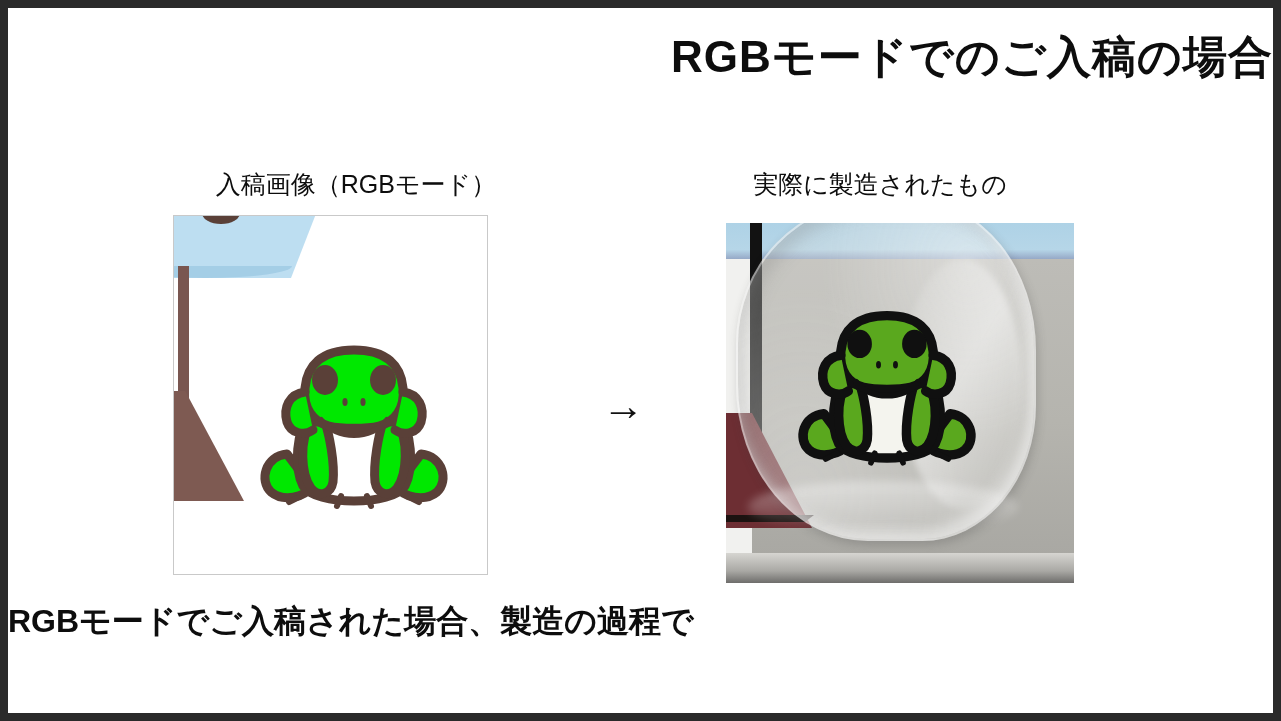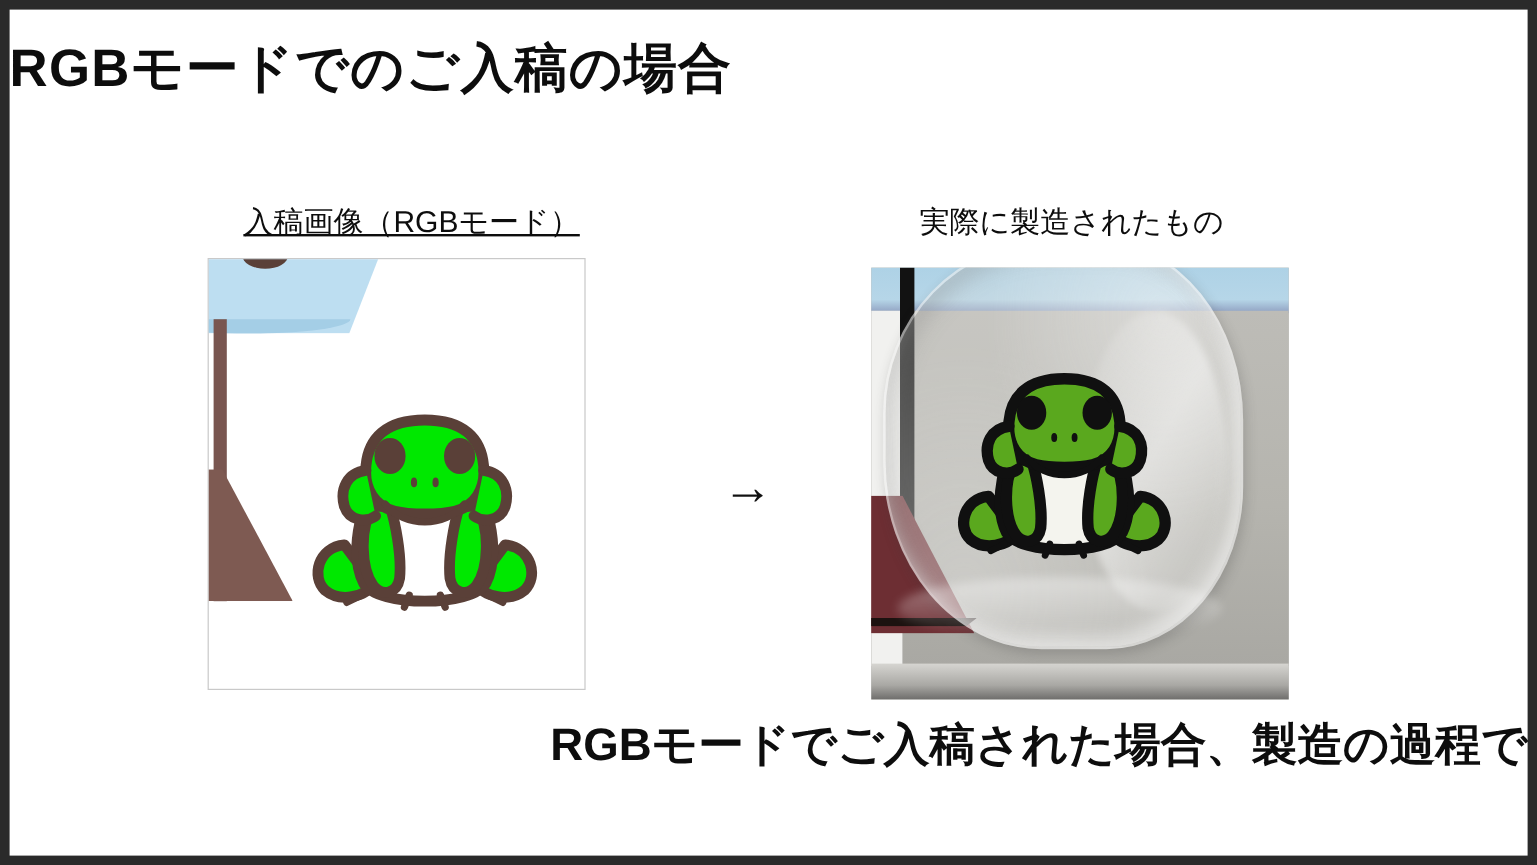--- a/index.html
+++ b/index.html
@@ -13,38 +13,38 @@
     position: absolute;
     left: 8px; top: 8px;
     width: 1265px; height: 705px;
     background: #ffffff;
   }
 
   
   #title {
     position: absolute;
     left: 0; top: 20px; width: 100%;
-    text-align: left;
+    text-align: right;
     font-size: 44px;
     font-weight: 700;
     letter-spacing: 1px;
     color: #0d0d0d;
     white-space: nowrap;
   }
 
   
   .panel-caption {
     position: absolute;
     text-align: center;
     font-size: 25px;
     color: #0d0d0d;
     white-space: nowrap;
   }
-  #cap-left  { left: 95px;  top: 160px; width: 480px; text-decoration: underline; }
-  #cap-right { left: 645px; top: 160px; width: 480px; }
+  #cap-left  { left: 108px;  top: 160px; width: 480px; }
+  #cap-right { left: 632px; top: 160px; width: 480px; }
 
   
   #img-left {
     position: absolute;
     left: 165px; top: 207px;
     width: 315px; height: 360px;
     background: #ffffff;
     border: 1px solid #c9c9c9;
     overflow: hidden;
   }
@@ -179,23 +179,23 @@
     border-radius: 50%;
     background: linear-gradient(180deg, rgba(255,255,255,.40), rgba(255,255,255,0));
     filter: blur(4px);
   }
 
   
   #caption {
     position: absolute;
     left: 0; top: 586px;
     width: 100%;
-    text-align: right;
+    text-align: left;
     color: #0d0d0d;
-    font-size: 38px;
+    font-size: 32px;
     line-height: 55px;
     font-weight: 600;
     white-space: nowrap;
   }
   #caption .ln { display: block; }
 </style>
 </head>
 <body>
 
 <div id="slide">

